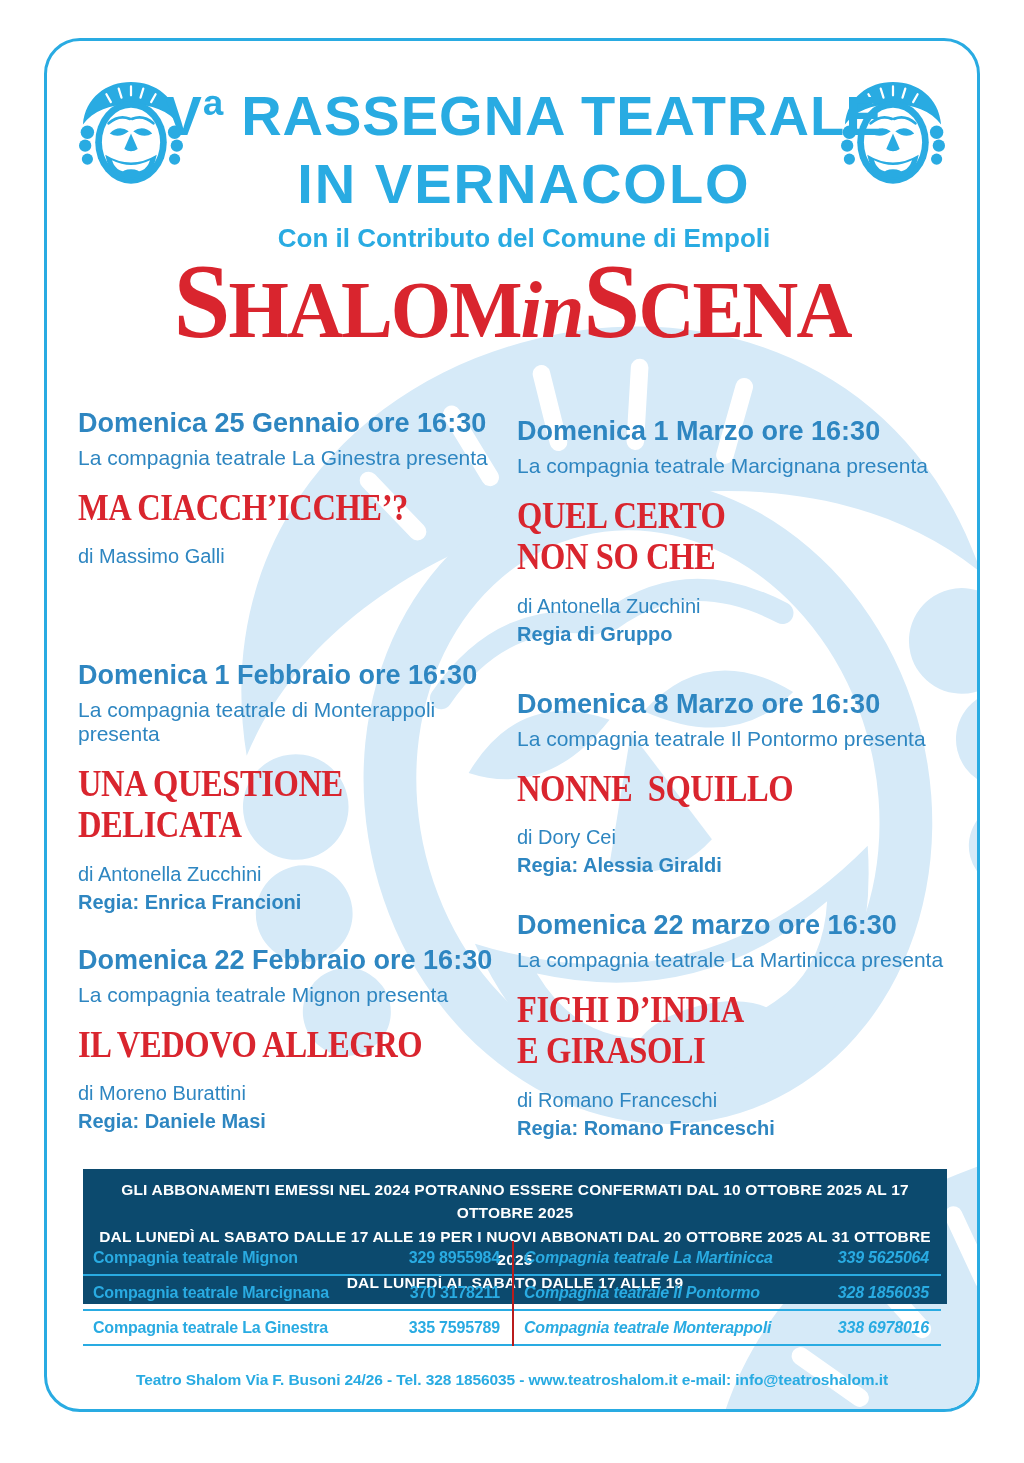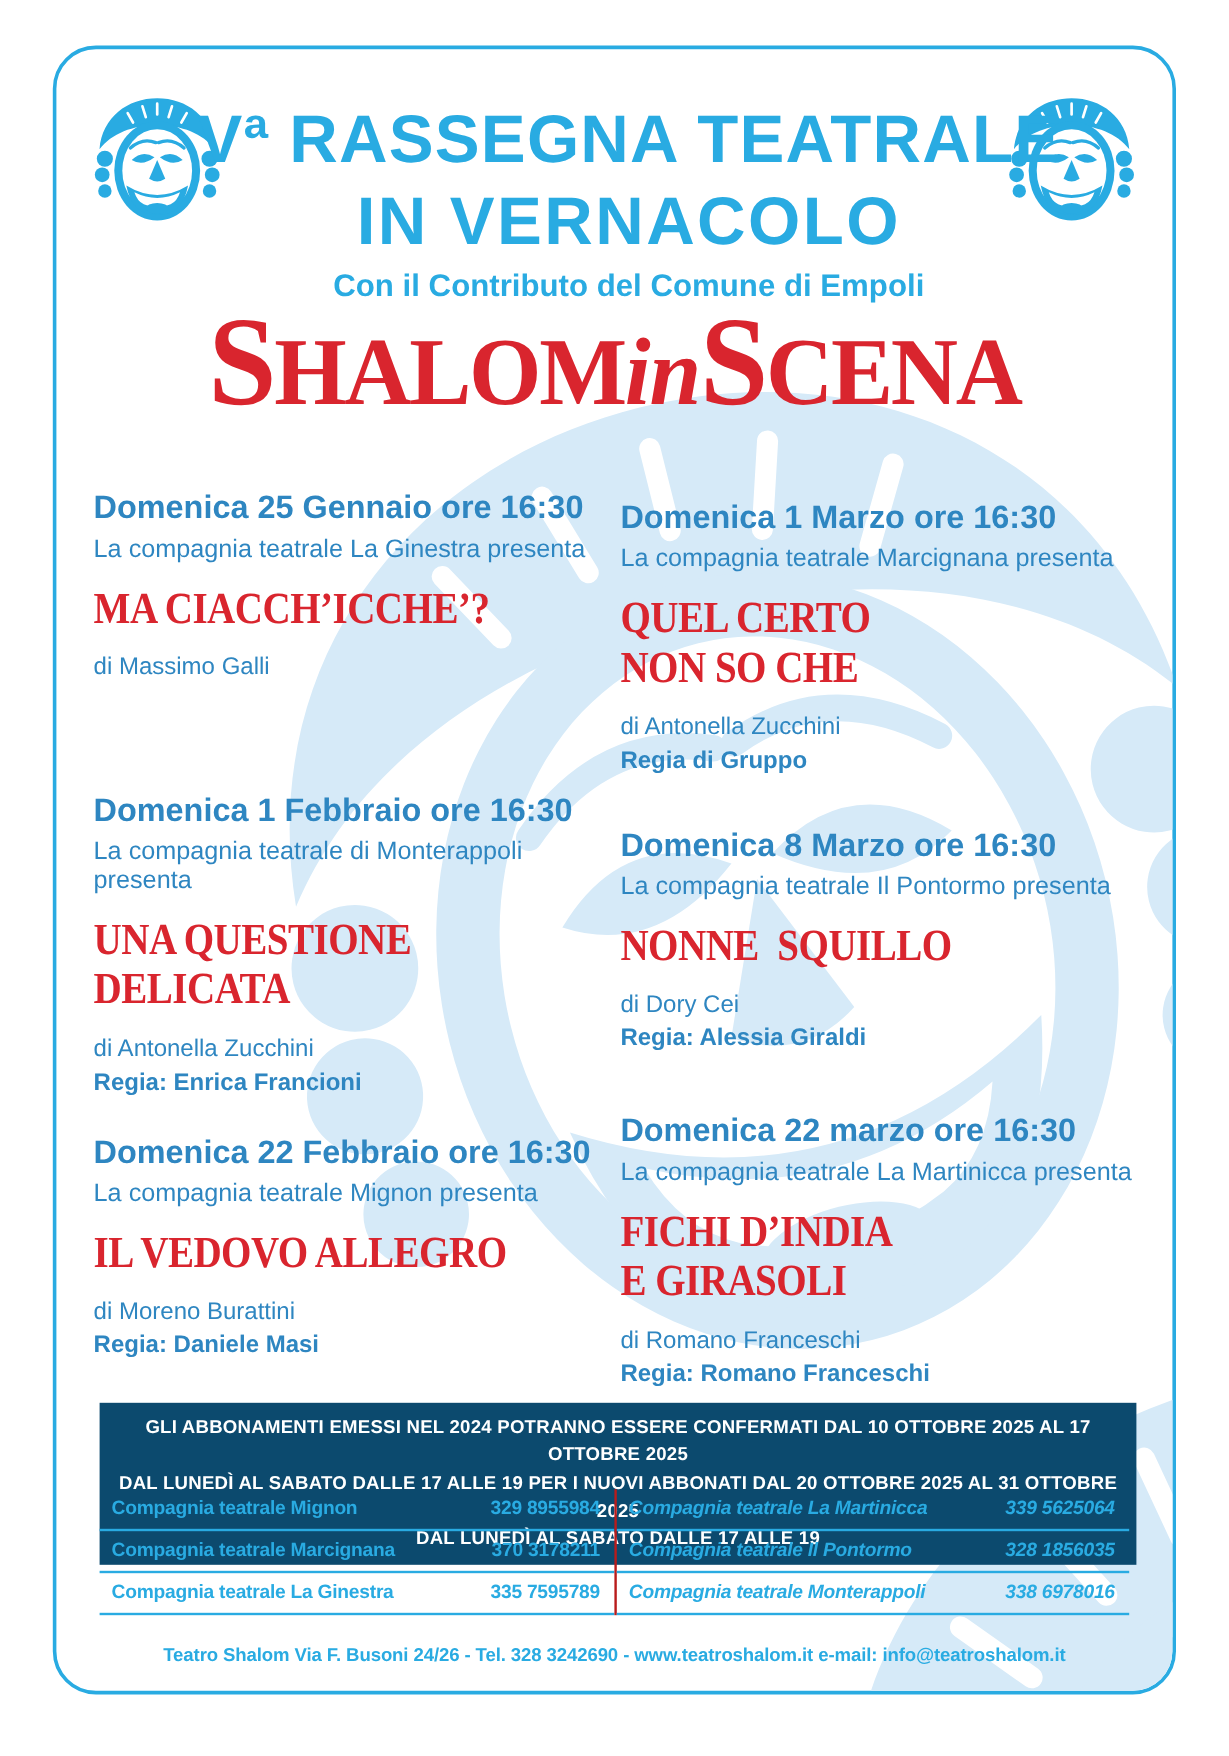--- a/index.html
+++ b/index.html
@@ -34,21 +34,21 @@
     font-size:80px; letter-spacing:-2px; line-height:1.15;
     transform:scaleX(0.97);
   }
   .brand .big { font-size:1.32em; }
   .brand .in  { font-style:italic; letter-spacing:-1px; }
   
   .show { position:absolute; width:432px; }
   .col-l { left:31px; }
   .col-r { left:470px; }
   .s1 { top:367px; } .s2 { top:619px; } .s3 { top:904px; }
-  .s4 { top:375px; } .s5 { top:648px; } .s6 { top:869px;margin-top:17px; }
+  .s4 { top:375px; } .s5 { top:648px; } .s6 { top:869px; }
   .date      { color:#2e86c1; font-weight:bold; font-size:27px; margin-bottom:7px; }
   .presenter { color:#2e86c1; font-size:21px; margin-bottom:17px; }
   .title-line {
     color:#d9252e; font-family:"Liberation Serif", serif; font-weight:bold;
     font-size:37px; line-height:1.12; letter-spacing:-0.5px;
     transform:scaleX(0.88); transform-origin:left center;
     white-space:pre-wrap;
   }
   .author { color:#2e86c1; font-size:20px; margin-top:17px; }
   .regia  { color:#2e86c1; font-size:20px; font-weight:bold; margin-top:5px; }
@@ -207,15 +207,15 @@
         <span class="c-name">Compagnia teatrale Il Pontormo</span>
         <span class="c-phone">328 1856035</span>
       </div>
       <div class="c-row">
         <span class="c-name">Compagnia teatrale Monterappoli</span>
         <span class="c-phone">338 6978016</span>
       </div>
     </div>
   </div>
 
-  <div class="footer">Teatro Shalom Via F. Busoni 24/26 - Tel. 328 3242690 - www.teatroshalom.it e-mail: info@teatroshalom.it</div>
+  <div class="footer">Teatro Shalom Via F. Busoni 24/26 - Tel. 328 1856035 - www.teatroshalom.it e-mail: info@teatroshalom.it</div>
 
 </div>
 
 </body></html>

